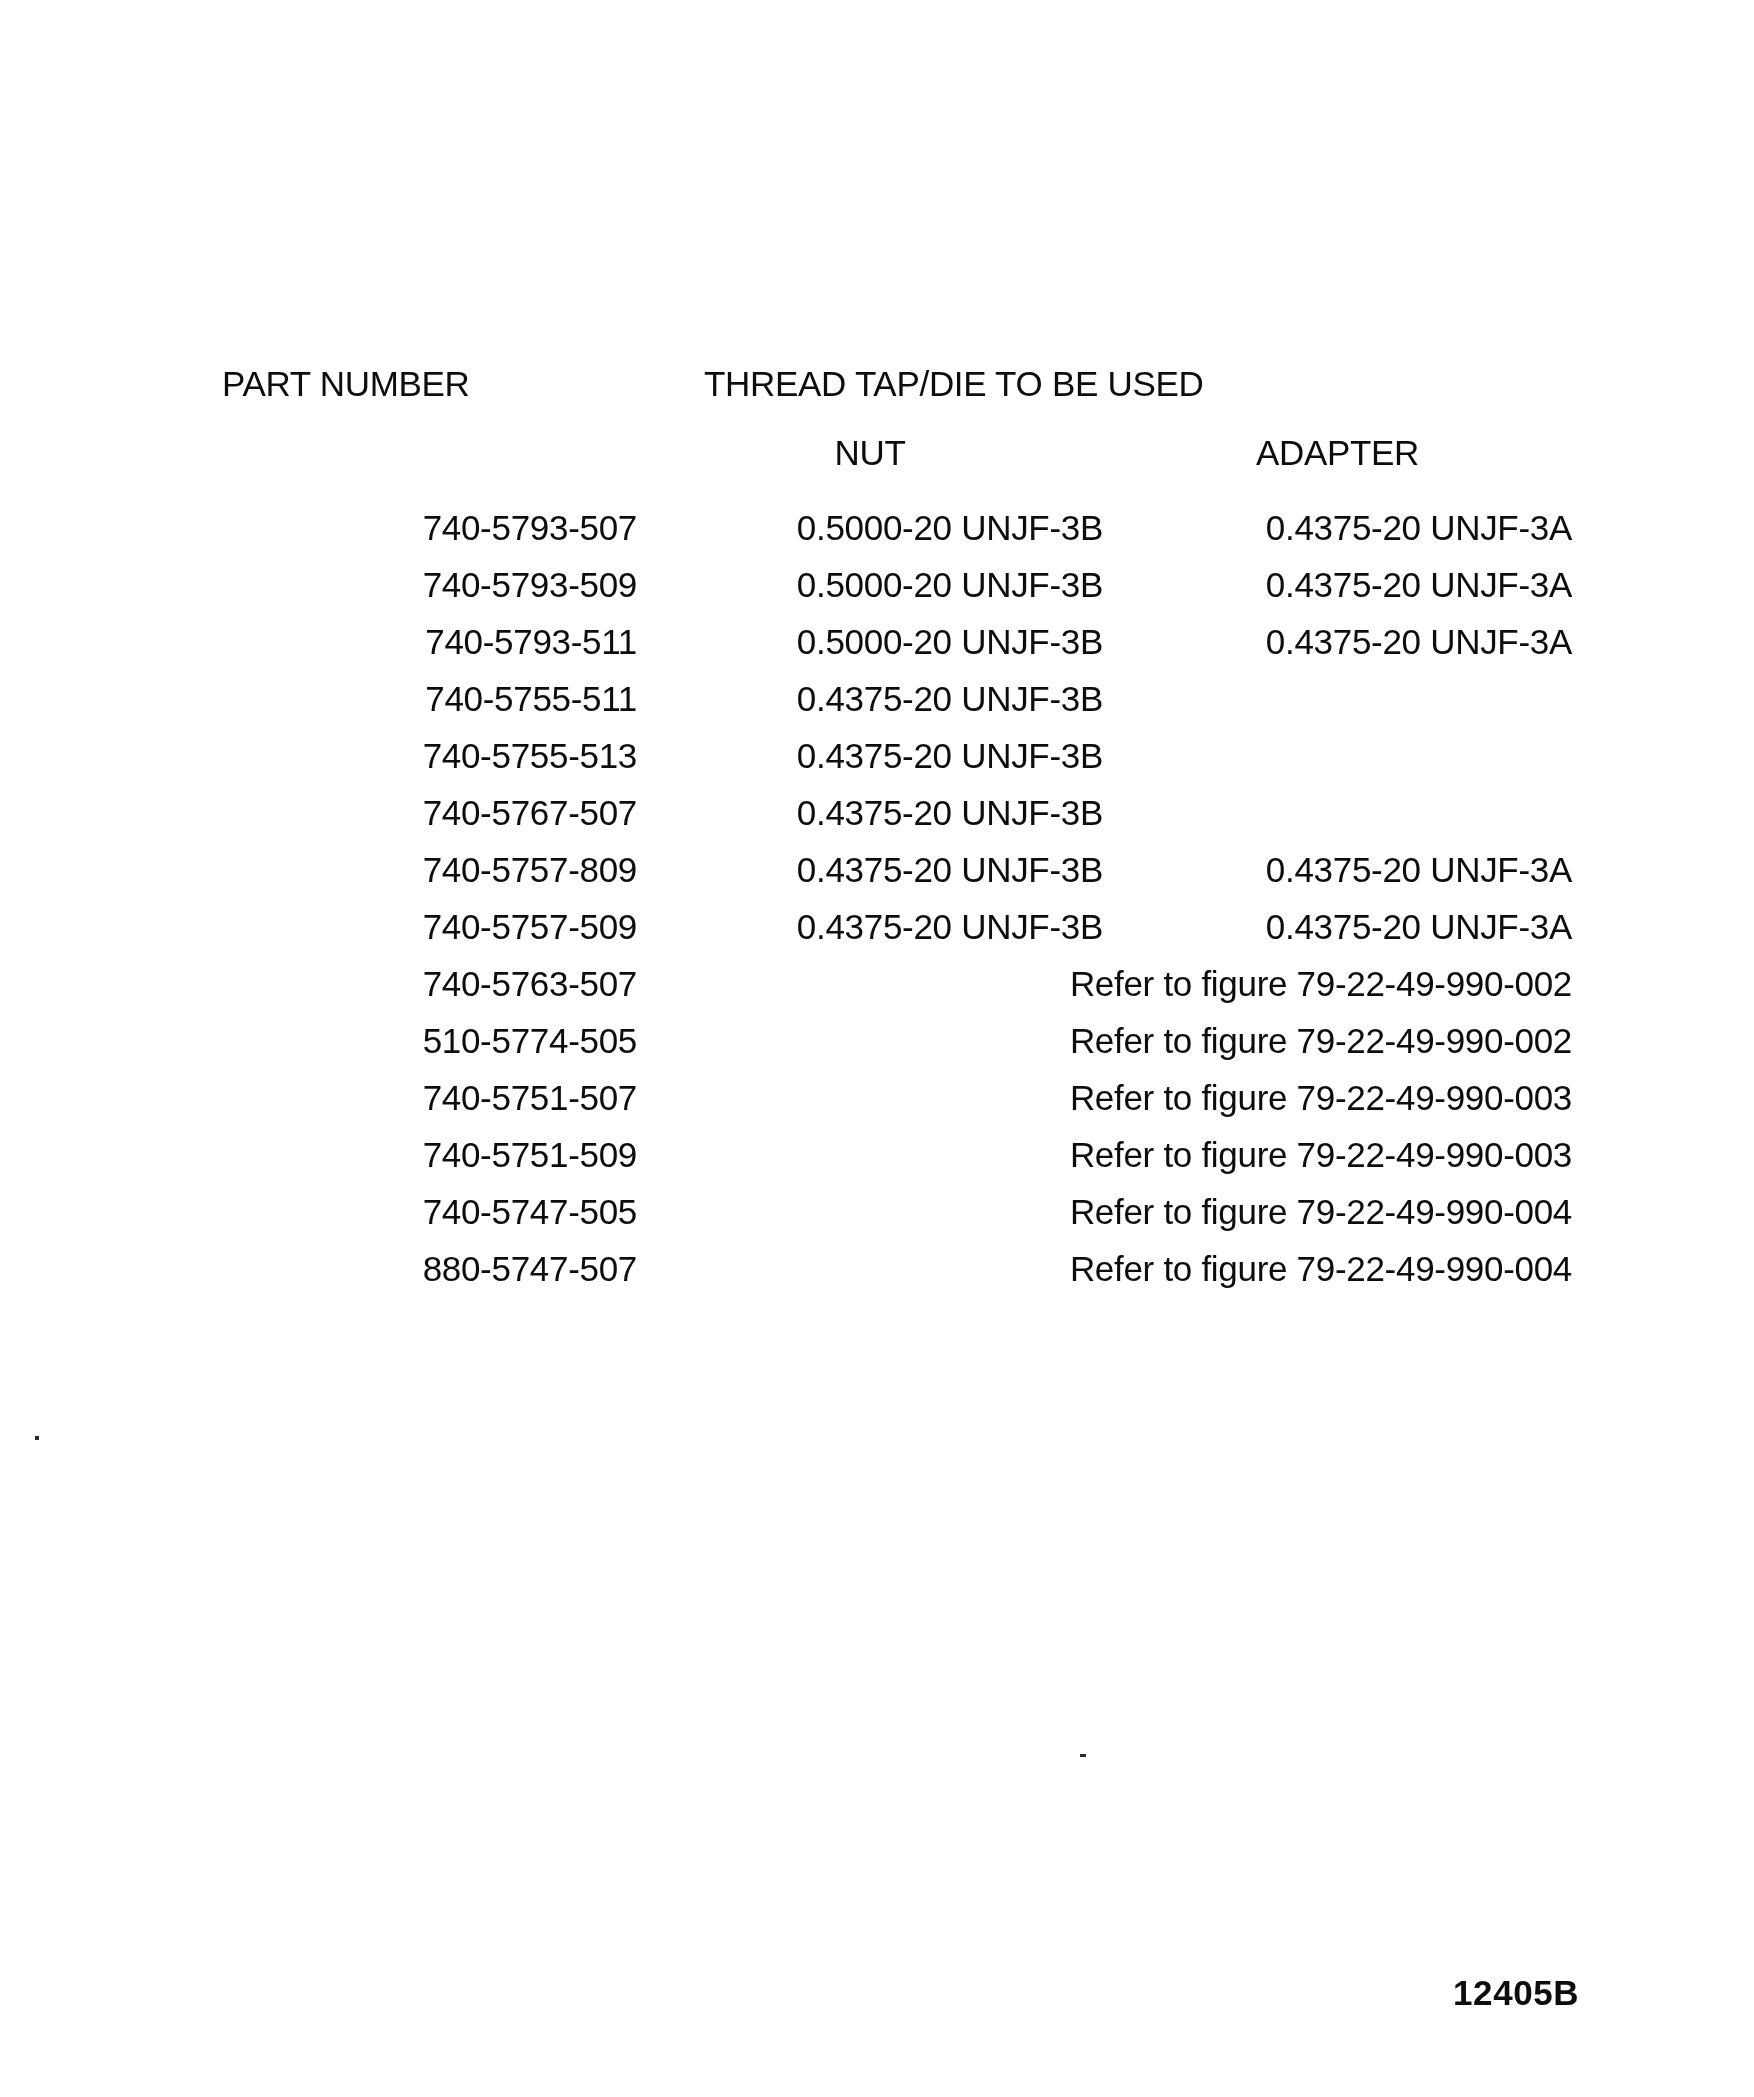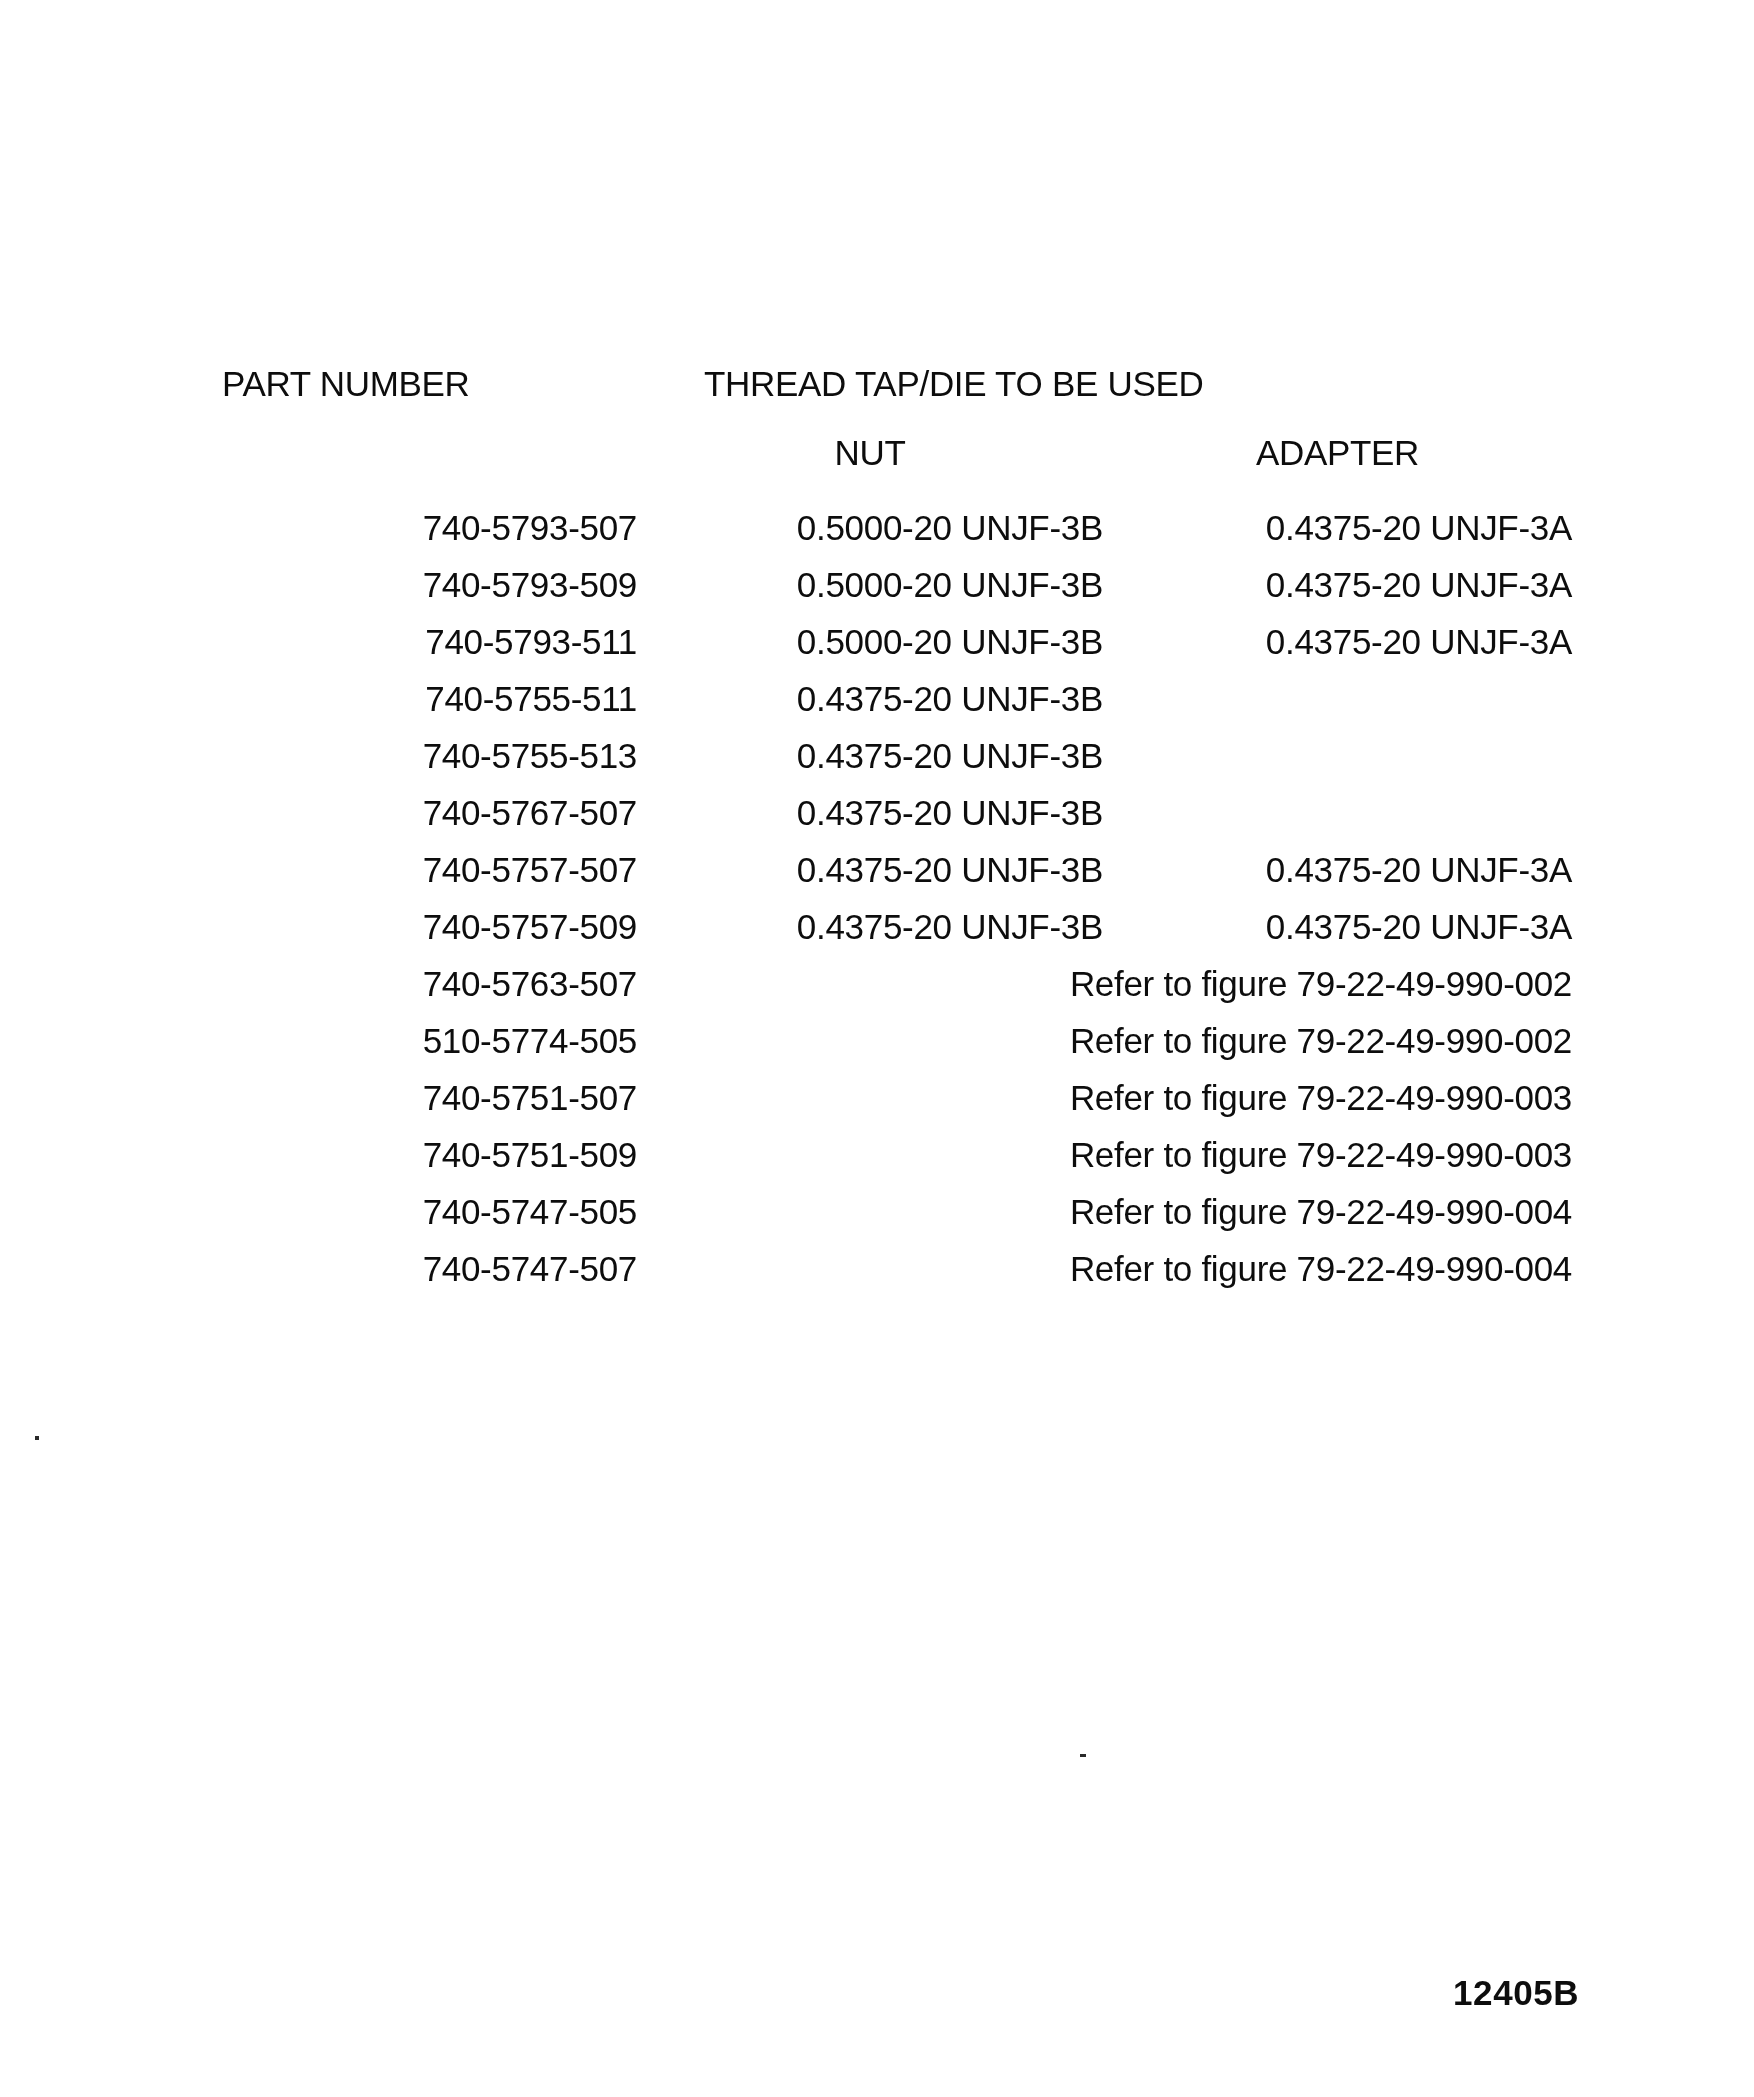--- a/index.html
+++ b/index.html
@@ -103,21 +103,21 @@
       <div class="td"></div>
     </div>
 
     <div class="tr datarow">
       <div class="td">740-5767-507</div>
       <div class="td">0.4375-20 UNJF-3B</div>
       <div class="td"></div>
     </div>
 
     <div class="tr datarow">
-      <div class="td">740-5757-507</div>
+      <div class="td">740-5757-809</div>
       <div class="td">0.4375-20 UNJF-3B</div>
       <div class="td">0.4375-20 UNJF-3A</div>
     </div>
 
     <div class="tr datarow">
       <div class="td">740-5757-509</div>
       <div class="td">0.4375-20 UNJF-3B</div>
       <div class="td">0.4375-20 UNJF-3A</div>
     </div>
 
@@ -140,21 +140,21 @@
       <div class="td">740-5751-509</div>
       <div class="td group-span">Refer to figure 79-22-49-990-003</div>
     </div>
 
     <div class="tr datarow">
       <div class="td">740-5747-505</div>
       <div class="td group-span">Refer to figure 79-22-49-990-004</div>
     </div>
 
     <div class="tr datarow">
-      <div class="td">740-5747-507</div>
+      <div class="td">880-5747-507</div>
       <div class="td group-span">Refer to figure 79-22-49-990-004</div>
     </div>
 
   </div>
 
   <div class="speck speck-1"></div>
   <div class="speck speck-2"></div>
 
   <div class="doc-code">12405B</div>
 

